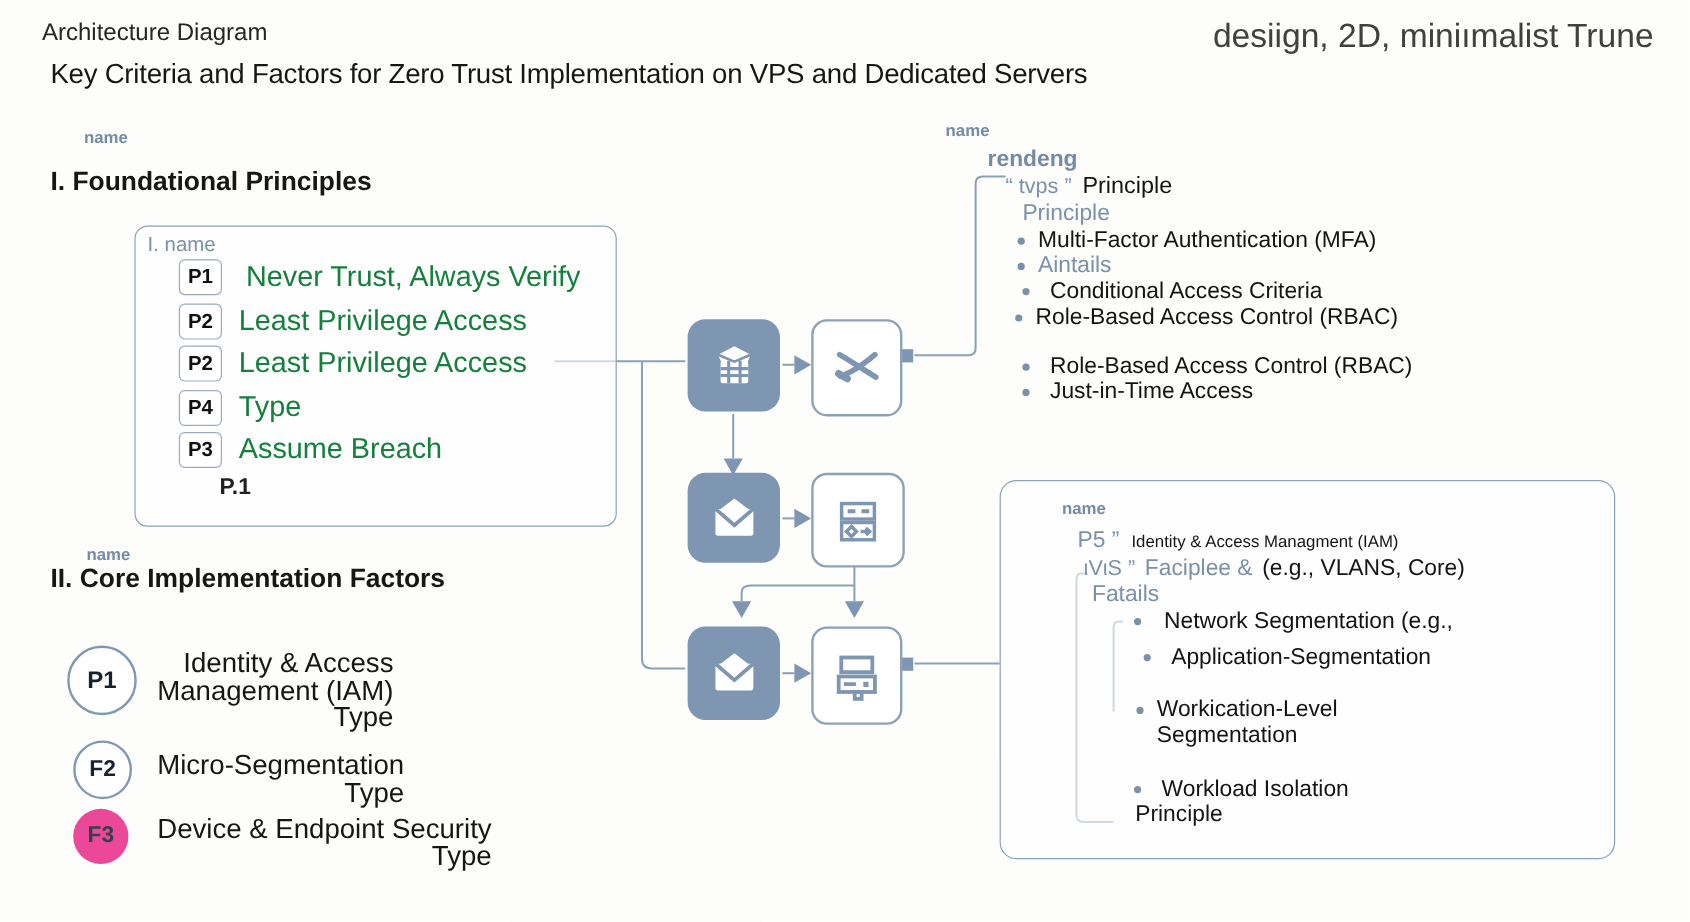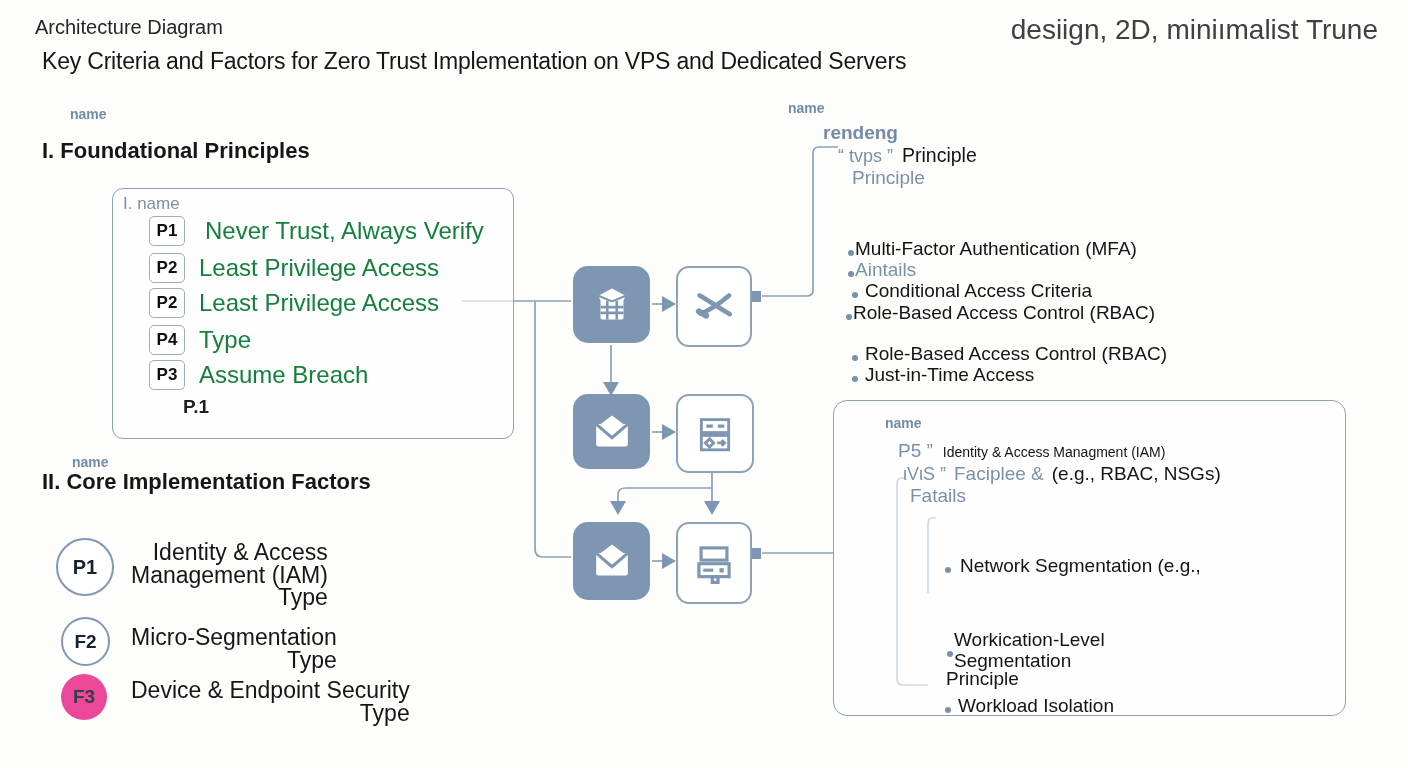--- a/index.html
+++ b/index.html
@@ -23,21 +23,21 @@
 
 8ba6;}
   .fcircle{display:flex;align-items:center;justify-content:center;border-radius:50%;
            font-weight:bold;color:#17222e;background:#fff;}
   .fcircle.outline{border:2.8px solid #8099b3;}
   .fcircle.filled{background:#ec4899;border:none;color:#333f4d;}
   .flabel{font-size:23px;line-height:22.5px;color:#161616;text-align:right;}
   .icon-box{position:absolute;border-radius:15px;display:flex;align-items:center;justify-content:center;}
   .icon-box.filled{background:#7e96b2;}
   .icon-box.outline{background:#fff;border:2px solid #8ca2b8;border-radius:13px;}
-  .brow{position:absolute;display:flex;gap:1px;align-items:center;margin-top:48px;}
+  .brow{position:absolute;display:flex;gap:11px;align-items:flex-start;}
   .bdot{width:6px;height:6px;border-radius:50%;background:#7b91a9;margin-top:8px;flex:none;}
   .btext{font-size:19px;color:#141414;line-height:21px;}
   .btext.muted{color:#7b91a9;}
   .quote-pre{font-size:18px;color:#7b91a9;}
   .list-title{font-size:19.5px;color:#141414;font-weight:500;}
   svg.connectors{position:absolute;left:0;top:0;pointer-events:none;}
 </style>
 </head>
 <body>
 
@@ -223,27 +223,31 @@
   <div class="abs panel" style="left:833px;top:400px;width:511px;height:314px;border-radius:14px;"></div>
 
   <div class="abs tag" style="left:885px;top:415px;">name</div>
   <div class="abs" style="left:898px;top:440px;display:flex;gap:10px;align-items:baseline;">
     <span class="quote-pre" style="font-size:19px;">P5 ”</span>
     <span class="btext" style="font-size:14px;">Identity &amp; Access Managment (IAM)</span>
   </div>
   <div class="abs" style="left:903px;top:463px;display:flex;gap:8px;align-items:baseline;">
     <span class="quote-pre" style="font-size:18px;">ιVιS ”</span>
     <span class="muted" style="font-size:19px;">Faciplee &amp;</span>
-    <span class="btext">(e.g., RBAC, NSGs)</span>
+    <span class="btext">(e.g., VLANS, Core)</span>
   </div>
   <div class="abs muted" style="left:910px;top:485px;font-size:19px;">Fatails</div>
 
   <div class="brow" style="left:945px;top:507px;">
     <span class="bdot"></span>
     <span class="btext" style="margin-left:8px;">Network Segmentation (e.g.,</span>
+  </div>
+  <div class="brow" style="left:953px;top:537px;">
+    <span class="bdot"></span>
+    <span class="btext" style="margin-left:6px;">Application-Segmentation</span>
   </div>
   <div class="brow" style="left:947px;top:581px;">
     <span class="bdot"></span>
     <span class="btext">
       <div>Workication-Level</div>
       <div>Segmentation</div>
     </span>
   </div>
   <div class="brow" style="left:945px;top:647px;">
     <span class="bdot"></span>

